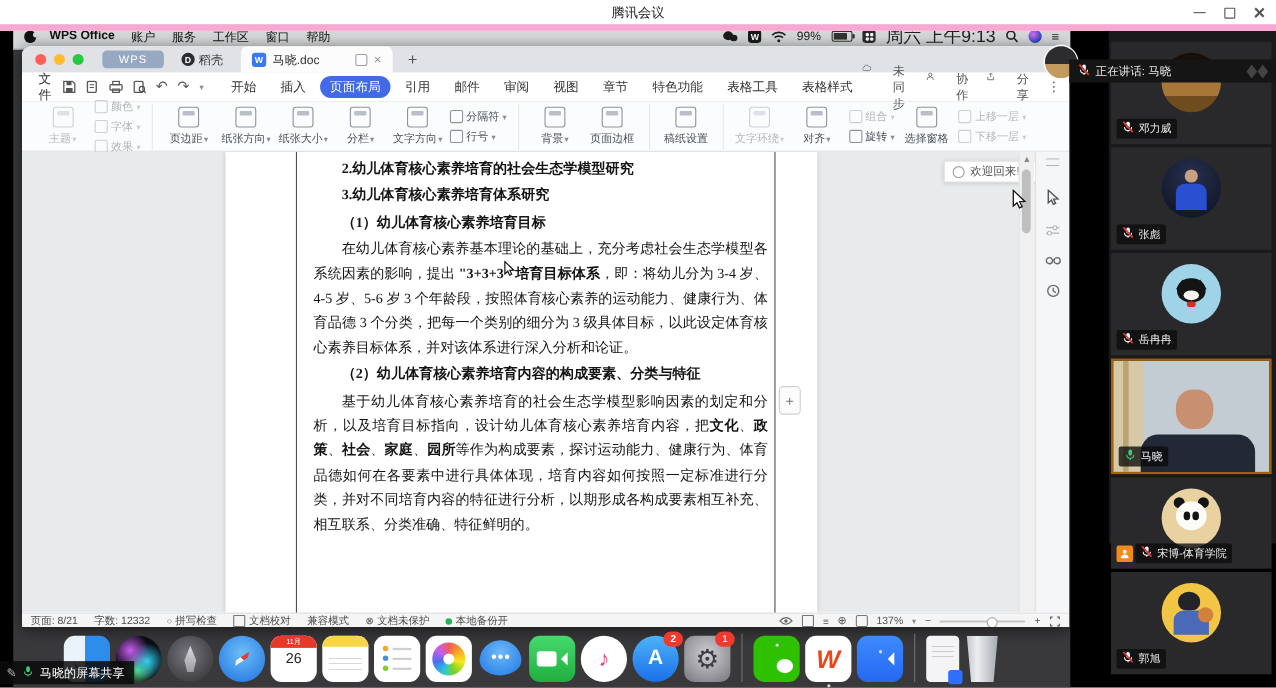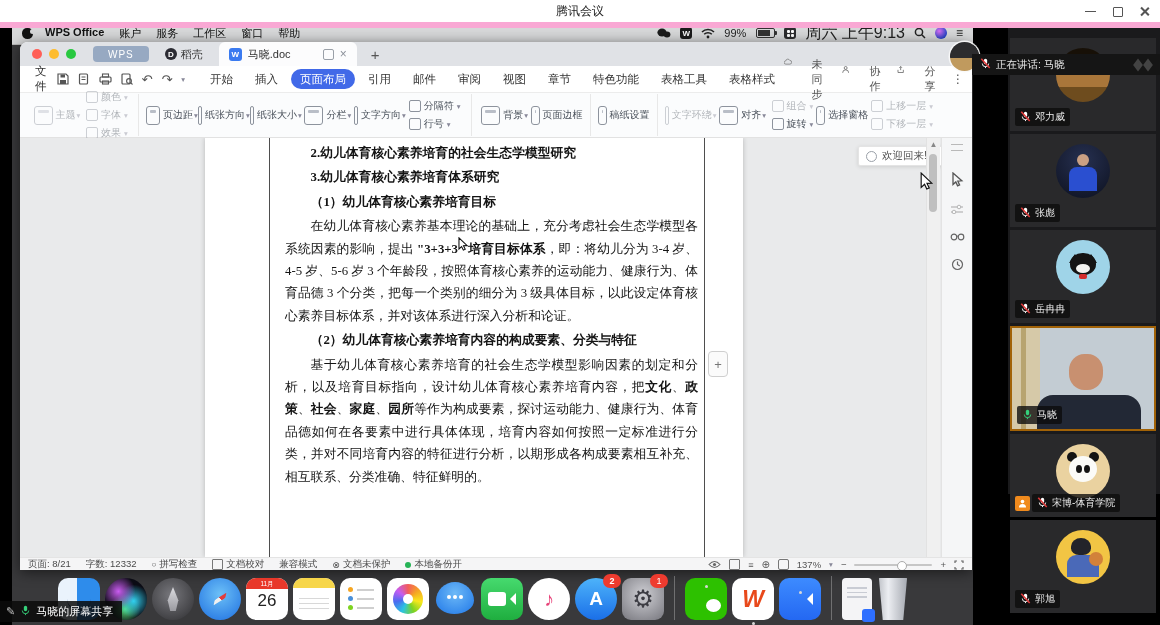--- a/index.html
+++ b/index.html
@@ -59,21 +59,21 @@
   .uglyph{font-size:13px;color:#555}
   #menu-tabs{display:flex;align-items:center;gap:4px;margin-left:6px}
   #menu-tabs .mtab{padding:2.5px 9px;border-radius:10px;white-space:nowrap}
   #menu-tabs .mtab.on{background:#4169e8;color:#fff}
   .mr-right{margin-left:auto;display:flex;align-items:center;gap:13px;color:#555;font-size:11px}
   .mr-it{display:flex;align-items:flex-start;gap:20px}
   
   .ribbon{height:45px;background:#fbfcfd;border-bottom:1px solid #e2e2e2;display:flex;align-items:stretch;padding:1px 4px;box-sizing:border-box}
   .rgroup{display:flex;align-items:center;padding:0 7px;border-right:1px solid #e8e8e8}
   .rgroup:last-child{border-right:none}
-  .rbig{display:flex;flex-direction:row;align-items:center;justify-content:center;gap:3px;width:52px;font-size:10px;color:#49505a;cursor:default}
+  .rbig{display:flex;flex-direction:column;align-items:center;justify-content:center;gap:3px;width:52px;font-size:10px;color:#49505a;cursor:default}
   .ric{width:17px;height:17px;border:1.4px solid #8d939d;border-radius:3px;position:relative}
   .ric::after{content:"";position:absolute;left:3px;top:3px;right:3px;height:3.5px;background:#b9bec7;border-radius:1px}
   .rlab{white-space:nowrap;display:flex;align-items:center;gap:1px}
   .arr{font-style:normal;font-size:7.5px;color:#889}
   .rstack{display:flex;flex-direction:column;justify-content:center;gap:4px;margin:0 3px}
   .rsmall{display:flex;align-items:center;gap:3px;font-size:10px;color:#49505a;white-space:nowrap}
   .ric2{width:10px;height:10px;border:1.2px solid #8d939d;border-radius:2px;flex:none}
   .dis{opacity:.42}
   
   .docarea{position:relative;height:419px;background:#e9eaeb;overflow:hidden}
@@ -115,21 +115,21 @@
   .dk-finder::after{content:"";position:absolute;left:9px;right:9px;bottom:9px;height:12px;border-bottom:2.5px solid #1b4e86;border-radius:0 0 16px 16px}
   .dk-siri{border-radius:50%;background:radial-gradient(circle at 32% 32%,#c95cf0,transparent 42%),radial-gradient(circle at 68% 55%,#31d0f0,transparent 45%),radial-gradient(circle at 48% 74%,#58e07a,transparent 40%),#0b0b14}
   .dk-launchpad{border-radius:50%;background:radial-gradient(circle at 45% 40%,#77777c,#2d2d30)}
   .dk-launchpad::after{content:"";position:absolute;left:14px;top:9px;width:14px;height:24px;background:linear-gradient(#dcdce0,#9a9aa0);
      clip-path:polygon(50% 0,88% 55%,70% 100%,30% 100%,12% 55%)}
   .dk-safari{border-radius:50%;background:radial-gradient(circle at 50% 38%,#6cc0f7,#1e6fe0)}
   .dk-safari::after{content:"";position:absolute;left:12px;top:18px;width:18px;height:6px;transform:rotate(-45deg);
      background:linear-gradient(90deg,#f0f0f0 50%,#e23c3c 50%);clip-path:polygon(0 50%,25% 0,100% 50%,75% 100%)}
   .dk-calendar{background:#fff;overflow:hidden}
   .cal-m{position:absolute;left:0;right:0;top:0;height:11px;background:#e8382a;color:#fff;font-size:6.5px;text-align:center;line-height:11px}
-  .cal-d{position:absolute;left:0;right:0;top:13px;text-align:center;font-size:17px;color:#222}
+  .cal-d{position:absolute;left:0;right:0;top:13px;text-align:center;font-size:13px;color:#222}
   .dk-notes{background:#fff;overflow:hidden}
   .dk-notes::before{content:"";position:absolute;left:0;right:0;top:0;height:10px;background:#f7d64a}
   .dk-notes::after{content:"";position:absolute;left:6px;right:6px;top:16px;height:18px;
      background:repeating-linear-gradient(#fff 0 4px,#d8d8d8 4px 5px)}
   .dk-reminders{background:#fff}
   .dk-reminders::before{content:"";position:absolute;left:8px;top:9px;width:5px;height:5px;border-radius:50%;background:#f5a623;
      box-shadow:0 9px 0 #4a90d9,0 18px 0 #7ed321}
   .dk-reminders::after{content:"";position:absolute;left:17px;top:11px;width:17px;height:1.6px;background:#cfcfcf;
      box-shadow:0 9px 0 #cfcfcf,0 18px 0 #cfcfcf}
   .dk-photos{background:#fff}

